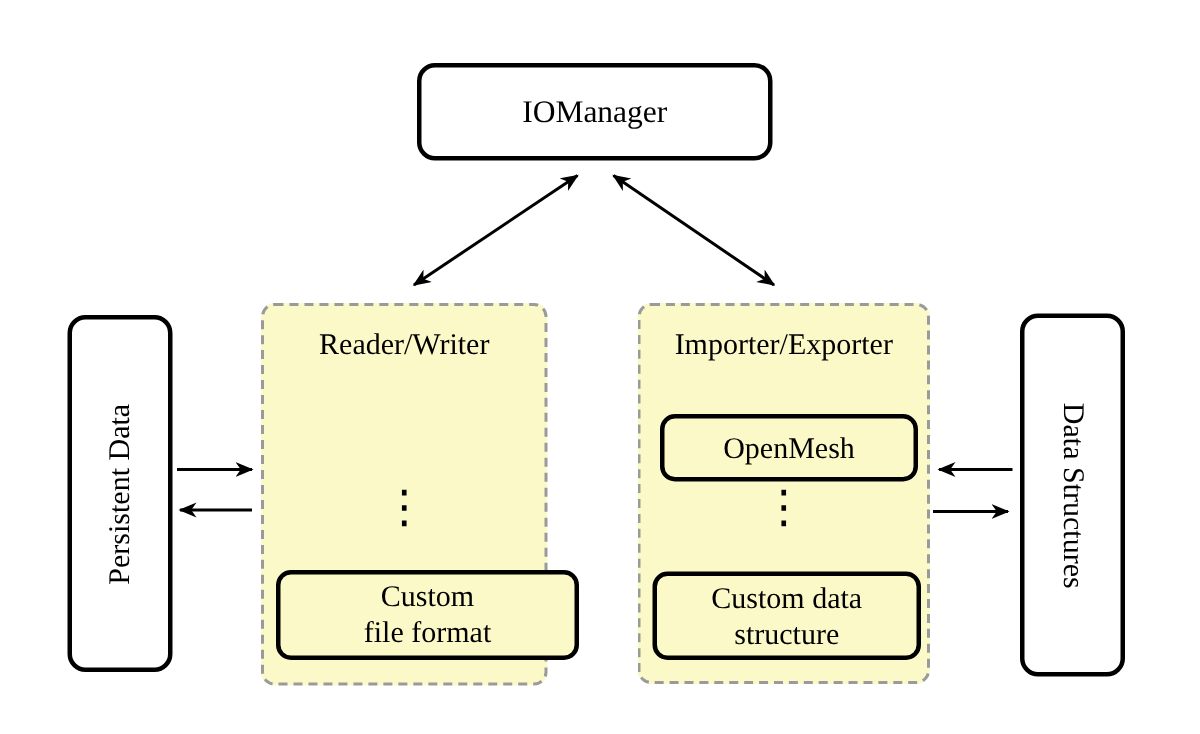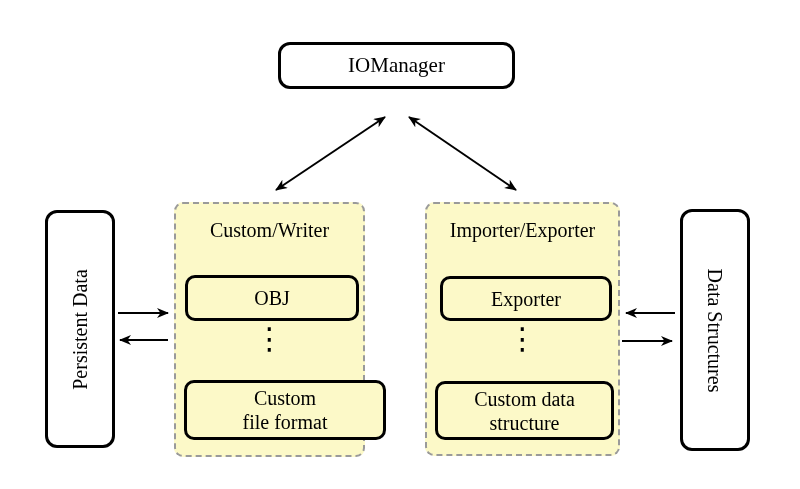--- a/index.html
+++ b/index.html
@@ -15,21 +15,21 @@
     position:absolute;left:0;top:0;z-index:1;
   }
   .node{
     position:absolute;z-index:2;
     background:#ffffff;
     border:3px solid #000;
     border-radius:12px;
     display:flex;align-items:center;justify-content:center;
     box-sizing:border-box;
   }
-  #iomanager{left:278px;top:42px;width:237px;height:47px;font-size:21px;}
+  #iomanager{left:278px;top:42px;width:237px;height:65px;font-size:21px;}
   .group{
     position:absolute;z-index:2;
     background:#FCF9C8;
     border:2px dashed #9a9a9a;
     border-radius:9px;
     box-sizing:border-box;
   }
   #rw-group{left:174px;top:202px;width:191px;height:255px;}
   #ie-group{left:425px;top:202px;width:195px;height:254px;padding-left:44px;}
   .group-title{
@@ -88,35 +88,32 @@
     <line x1="168" y1="340" x2="120" y2="340" stroke="#000" stroke-width="2" marker-end="url(#arr)"></line>
     <line x1="675" y1="313" x2="626" y2="313" stroke="#000" stroke-width="2" marker-end="url(#arr)"></line>
     <line x1="622" y1="341" x2="672" y2="341" stroke="#000" stroke-width="2" marker-end="url(#arr)"></line>
   </svg>
 
   <div class="node" id="iomanager">
     <span>IOManager</span>
   </div>
 
   <div class="group" id="rw-group">
-    <div class="group-title">Custom/Writer</div>
-    <div class="inner" id="obj-node">
-      <span>OBJ</span>
-    </div>
+    <div class="group-title">Reader/Writer</div>
     <div class="dots">⋮</div>
     <div class="inner" id="customfile-node">
       <span>Custom
 file format</span>
     </div>
   </div>
 
   <div class="group" id="ie-group">
     <div class="group-title">Importer/Exporter</div>
     <div class="inner" id="openmesh-node">
-      <span>Exporter</span>
+      <span>OpenMesh</span>
     </div>
     <div class="dots">⋮</div>
     <div class="inner" id="customdata-node">
       <span>Custom data
 structure</span>
     </div>
   </div>
 
   <div class="vnode" id="persistent-node">
     <span class="vtext">Persistent Data</span>

